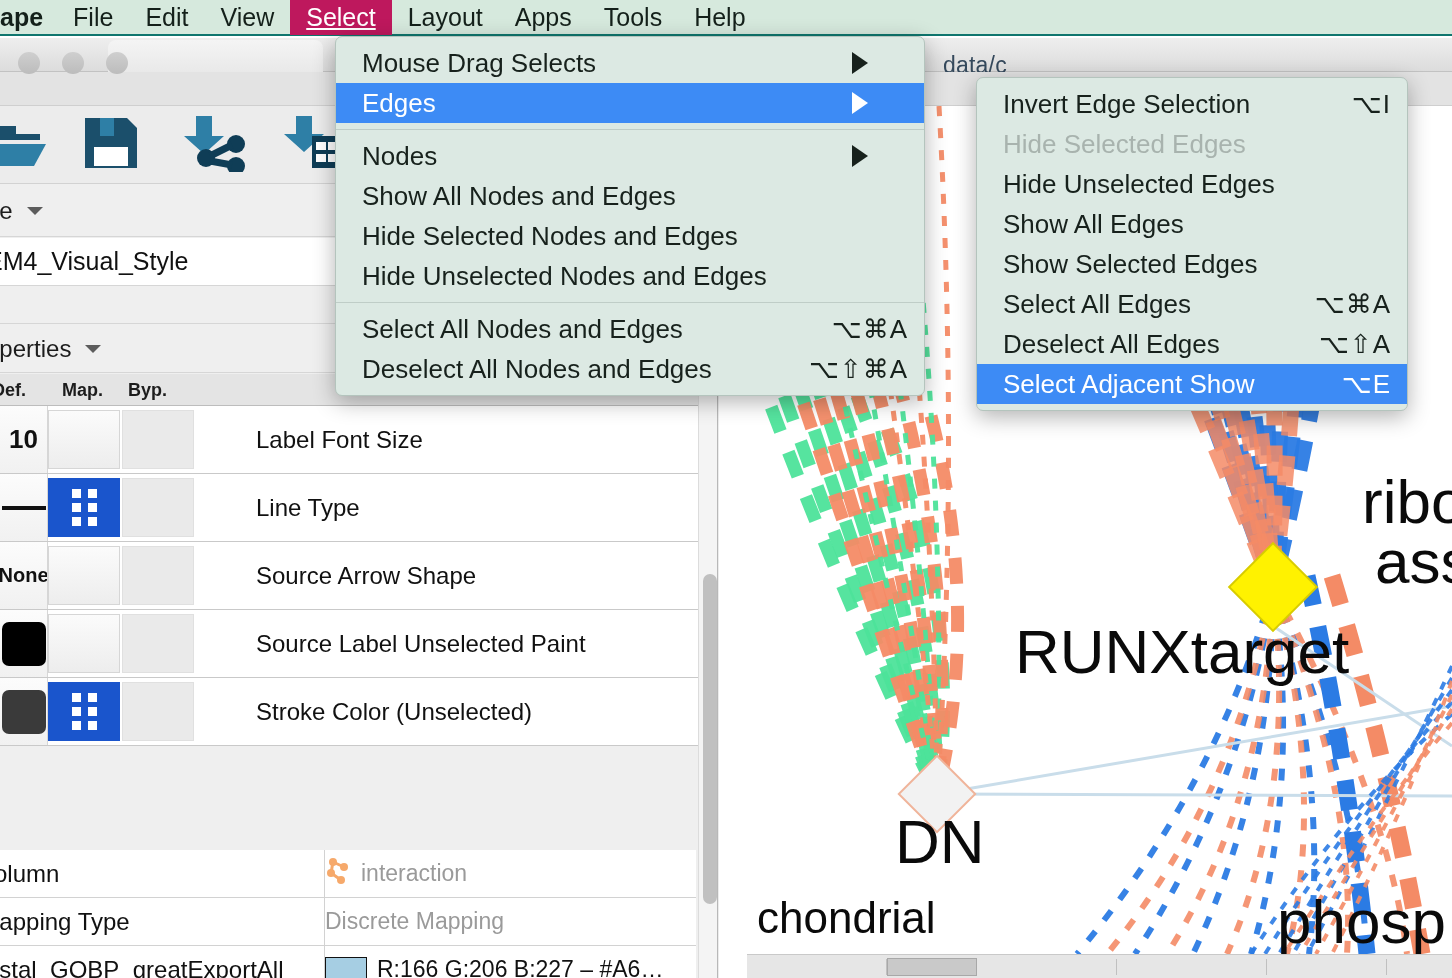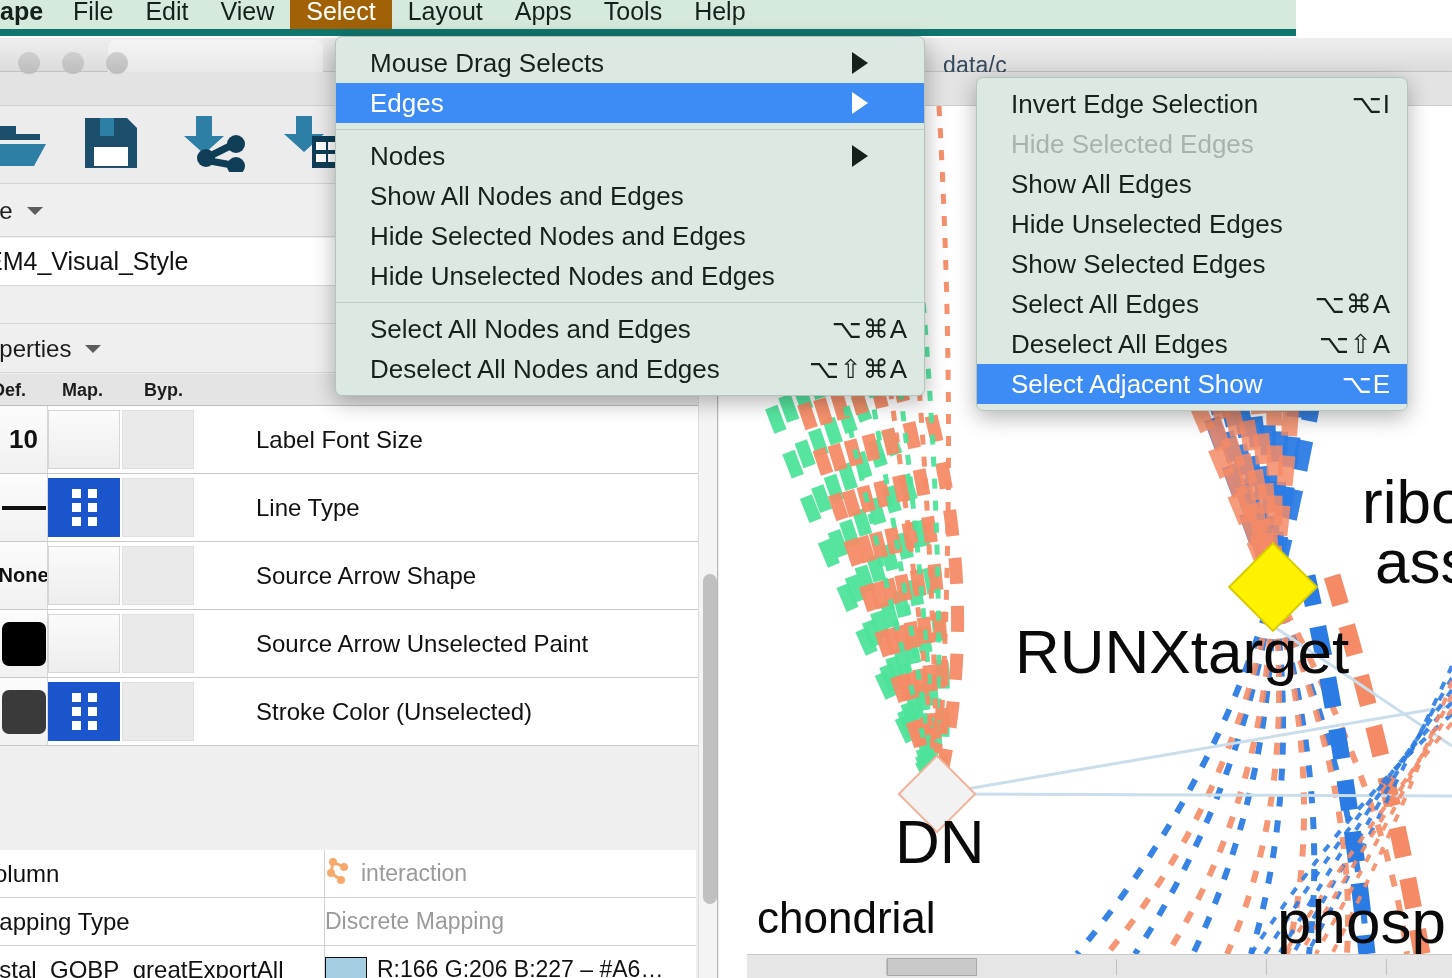--- a/index.html
+++ b/index.html
@@ -6,34 +6,34 @@
   html, body {
     width: 1452px; height: 978px;
     overflow: hidden;
     font-family: "Liberation Sans", sans-serif;
     background: #ffffff;
   }
   #root { position: relative; width: 1452px; height: 978px; }
 
   
   .menubar {
-    position: absolute; left: 0; top: 0; width: 1296px; height: 36px;
+    position: absolute; left: 0; top: 0; width: 1452px; height: 36px;
     background: #d6e9dd;
-    display: flex; align-items: flex-end;
+    display: flex; align-items: center;
     z-index: 60;
-    border-bottom: 7px solid #0f766e;
+    border-bottom: 2px solid #0f766e;
   }
   .menubar .mi {
     height: 36px; display: flex; align-items: center;
     padding: 0 16px;
     font-size: 25px; color: #14201a; font-weight: 400;
     white-space: nowrap;
   }
   .menubar .mi.appname { font-weight: bold; padding-left: 0; padding-right: 14px; }
-  .menubar .mi.sel { background: #a16207; color: #ffffff; }
+  .menubar .mi.sel { background: #be185d; color: #ffffff; text-decoration: underline; }
 
   
   .appwin {
     position: absolute; left: 0; top: 38px; width: 1452px; height: 940px;
     background: #ececec;
   }
   .titlebar-left {
     position: absolute; left: 0; top: 38px; width: 1452px; height: 34px;
     background: linear-gradient(#eeeeee, #dcdcdc);
     border-bottom: 1px solid #c2c2c2;
@@ -100,21 +100,21 @@
   .props-row .lbl { font-size: 24px; color: #1c1c1c; margin-left: -22px; }
 
   .colhdr {
     position: absolute; left: 0; top: 268px; width: 718px; height: 32px;
     background: #e4e4e4; border-bottom: 1px solid #bdbdbd;
     font-size: 18px; font-weight: bold; color: #1c1c1c;
   }
   .colhdr span { position: absolute; top: 6px; }
   .colhdr .c1 { left: -8px; }
   .colhdr .c2 { left: 62px; }
-  .colhdr .c3 { left: 144px; }
+  .colhdr .c3 { left: 128px; }
 
   
   .proptable { position: absolute; left: 0; top: 300px; width: 718px; }
   .prow {
     position: relative; width: 804px; height: 68px;
     border-bottom: 1px solid #c9c9c9; background: #ffffff;
     display: flex; align-items: stretch;
   }
   .cell-def {
     width: 48px; background: linear-gradient(#fcfcfc, #f1f1f1);
@@ -202,21 +202,21 @@
 
   
   .menu {
     position: absolute; background: #dce9e3;
     border: 1px solid #b4c4bd; border-radius: 7px;
     box-shadow: 0 6px 22px rgba(0,0,0,0.30);
     z-index: 100; padding: 6px 0;
   }
   .menu-item {
     position: relative; display: flex; align-items: center;
-    height: 40px; padding: 0 16px 0 34px;
+    height: 40px; padding: 0 16px 0 26px;
     font-size: 26px; color: #17211c; white-space: nowrap;
   }
   .menu-item.hl { background: #3d8bf5; color: #ffffff; }
   .menu-item.disabled { color: #a8b3ae; }
   .menu-item .shortcut {
     margin-left: auto; padding-left: 48px;
     font-size: 26px; letter-spacing: 1px;
   }
   .menu-item .arrowr {
     margin-left: auto; padding-left: 40px;
@@ -349,21 +349,21 @@
           <div class="parrow">
             <span class="tri-left"></span>
           </div>
         </div>
         <div class="prow">
           <div class="cell-def">
             <span class="swatch-box" style="background: rgb(0, 0, 0);"></span>
           </div>
           <div class="cell-map"></div>
           <div class="cell-byp"></div>
-          <div class="pname">Source Arrow Unselected Paint</div>
+          <div class="pname">Source Label Unselected Paint</div>
           <div class="parrow">
             <span class="tri-left"></span>
           </div>
         </div>
         <div class="prow">
           <div class="cell-def">
             <span class="swatch-box" style="background: rgb(58, 58, 58);"></span>
           </div>
           <div class="cell-map active">
             <span class="dots6">
@@ -561,24 +561,24 @@
 
   <div class="menu" id="edges-menu">
       <div class="menu-item">
         <span>Invert Edge Selection</span>
         <span class="shortcut">⌥I</span>
       </div>
       <div class="menu-item disabled">
         <span>Hide Selected Edges</span>
       </div>
       <div class="menu-item">
+        <span>Hide Unselected Edges</span>
+      </div>
+      <div class="menu-item">
         <span>Show All Edges</span>
-      </div>
-      <div class="menu-item">
-        <span>Hide Unselected Edges</span>
       </div>
       <div class="menu-item">
         <span>Show Selected Edges</span>
       </div>
       <div class="menu-item">
         <span>Select All Edges</span>
         <span class="shortcut">⌥⌘A</span>
       </div>
       <div class="menu-item">
         <span>Deselect All Edges</span>

